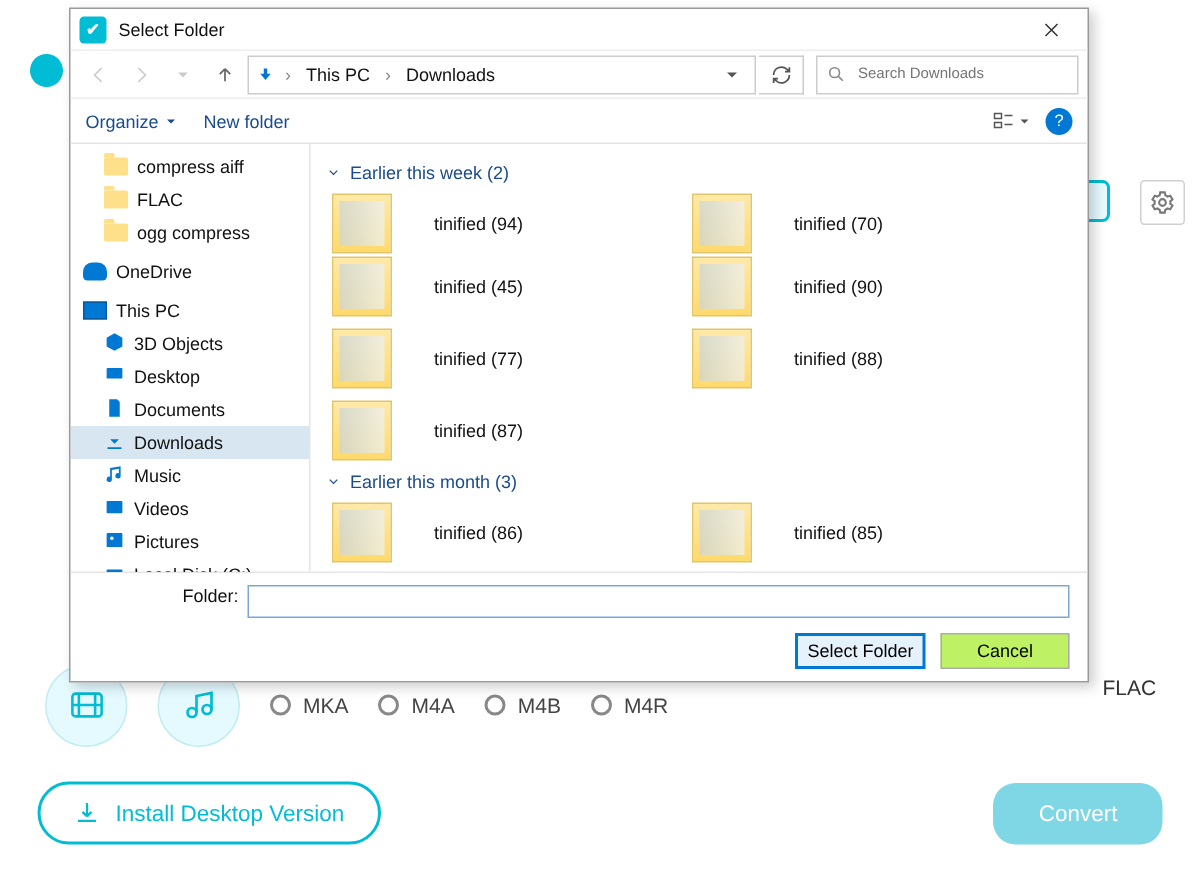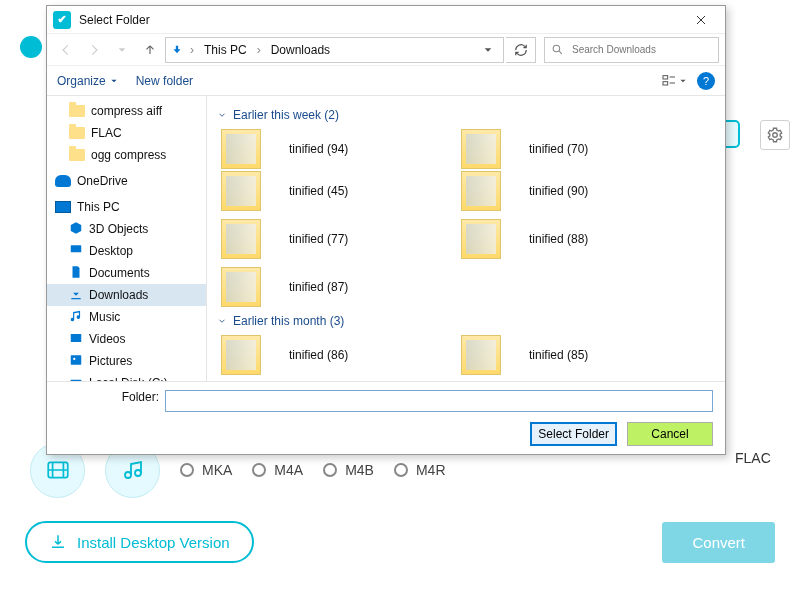--- a/index.html
+++ b/index.html
@@ -11,21 +11,21 @@
   .gear svg{width:18px;height:18px}
   .round-icon{position:absolute;top:120px;right:60px;width:28px;height:28px;border:2px solid #00bcd4;border-radius:5px;background:#e6fbff}
   .format-row{position:absolute;left:30px;right:30px;top:440px;height:60px;display:flex;align-items:center;gap:20px}
   .big-ic{width:55px;height:55px;border-radius:50%;background:#e5faff;color:#00bcd4;display:flex;align-items:center;justify-content:center;font-size:20px;border:1px solid #c0ecf2}
   .format-opt{display:flex;align-items:center;gap:8px;color:#444;font-size:14px}
   .radio{width:14px;height:14px;border:2px solid #888;border-radius:50%}
   .flac{position:absolute;left:735px;top:450px;font-size:14px;color:#333}
   .bottom-row{position:absolute;left:25px;right:25px;bottom:30px;display:flex;justify-content:space-between;align-items:center}
   .install-btn{display:flex;align-items:center;gap:10px;border:2px solid #00bcd4;color:#00bcd4;border-radius:25px;padding:10px 22px;font-size:15px;background:#fff}
   .install-btn svg{width:18px;height:18px}
-  .convert-btn{background:#7fd7e6;color:#fff;border:none;border-radius:3px;padding:12px 30px;font-size:15px}
+  .convert-btn{background:#7fd7e6;color:#fff;border:none;border-radius:15px;padding:12px 30px;font-size:15px}
   .blue-dot{position:absolute;left:20px;top:36px;width:22px;height:22px;background:#00bcd4;border-radius:50%}
 
   
   .dialog{position:absolute;left:46px;top:5px;width:680px;height:450px;background:#fff;border:1px solid #999;box-shadow:3px 3px 8px rgba(0,0,0,.2);display:flex;flex-direction:column}
   .dlg-title{height:28px;display:flex;align-items:center;padding:0 6px;border-bottom:1px solid #eee}
   .dlg-logo{width:18px;height:18px;background:#00bcd4;border-radius:3px;margin-right:8px;display:flex;align-items:center;justify-content:center;color:#fff;font-size:11px;font-weight:bold}
   .dlg-title-txt{flex:1;font-size:12px}
   .dlg-close{width:36px;height:24px;display:flex;align-items:center;justify-content:center;font-size:14px;color:#333}
   
   .dlg-nav{height:32px;display:flex;align-items:center;padding:2px 6px;gap:2px;border-bottom:1px solid #eee}

